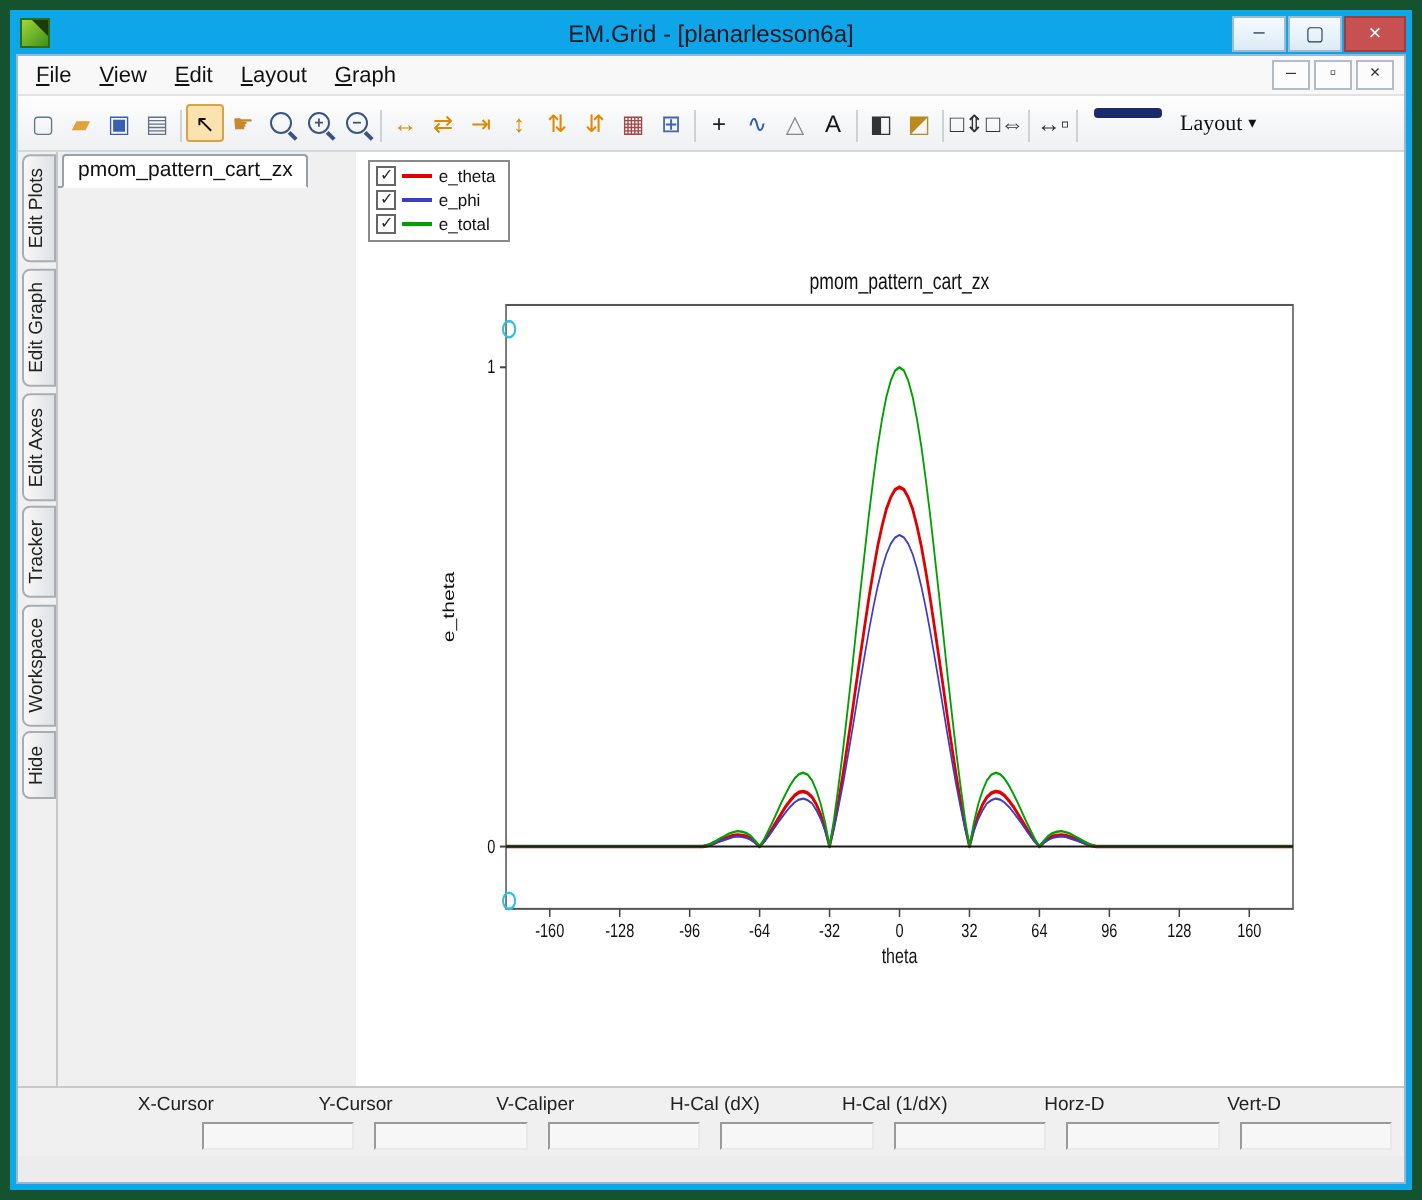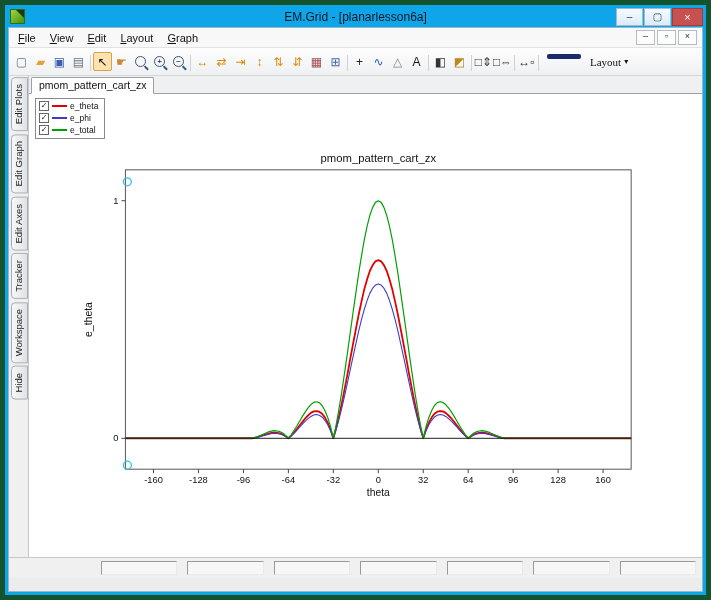--- a/index.html
+++ b/index.html
@@ -37,21 +37,21 @@
   .linesample{width:34px;height:5px;border-radius:2px;cursor:pointer;}
   .layoutbtn{display:flex;align-items:center;gap:3px;font-size:11px;background:none;border:none;
              font-family:inherit;cursor:pointer;padding:2px 4px;color:#111;}
   .dd{font-size:8px;}
   
   .mid{flex:1;display:flex;min-height:0;}
   .sidetabs{width:19px;flex:0 0 auto;display:flex;flex-direction:column;gap:3px;padding-top:1px;}
   .vtab{writing-mode:vertical-rl;transform:rotate(180deg);font-size:9.5px;color:#222;
         background:linear-gradient(90deg,#dfe2e5,#f7f8f9);border:1px solid #a9adb2;
         border-radius:0 4px 4px 0;padding:6px 1px;cursor:pointer;margin-left:2px;}
-  .docarea{flex:1;display:flex;flex-direction:column;min-width:0;border-left:1px solid #c6c9cc;}
+  .docarea{flex:1;display:flex;flex-direction:row;min-width:0;border-left:1px solid #c6c9cc;gap:24px;}
   .tabrow{height:17px;flex:0 0 auto;display:flex;align-items:flex-end;background:#eef0f1;
           border-bottom:1px solid #9aa0a6;padding-left:2px;}
   .doctab{background:#fff;border:1px solid #9aa0a6;border-bottom:1px solid #fff;margin-bottom:-1px;
           padding:1px 7px 2px;font-size:10.5px;border-radius:2px 2px 0 0;cursor:pointer;color:#111;}
   .content{flex:1;background:#fff;position:relative;min-height:0;}
   #plot{position:absolute;left:0;top:0;width:100%;height:100%;}
   
   .legend{position:absolute;left:6px;top:4px;background:#fff;border:1px solid #8a8a8a;
           padding:2px 6px 3px 3px;display:flex;flex-direction:column;gap:2px;z-index:3;}
   .lrow{display:flex;align-items:center;gap:3px;}
@@ -217,20 +217,29 @@
                 <span class="lcb">✓</span>
                 <span class="lline" style="background: rgb(0, 160, 0);"></span>
                 <span class="llabel">e_total</span>
               </div>
             </div>
         </div>
       </div>
     </div>
 
     <div class="status">
+      <div class="shead" id="shead">
+          <span class="sh">X-Cursor</span>
+          <span class="sh">Y-Cursor</span>
+          <span class="sh">V-Caliper</span>
+          <span class="sh">H-Cal (dX)</span>
+          <span class="sh">H-Cal (1/dX)</span>
+          <span class="sh">Horz-D</span>
+          <span class="sh">Vert-D</span>
+        </div>
       <div class="sfields" id="sfields">
           <span class="sf"></span>
           <span class="sf"></span>
           <span class="sf"></span>
           <span class="sf"></span>
           <span class="sf"></span>
           <span class="sf"></span>
           <span class="sf"></span>
         </div>
     </div>

